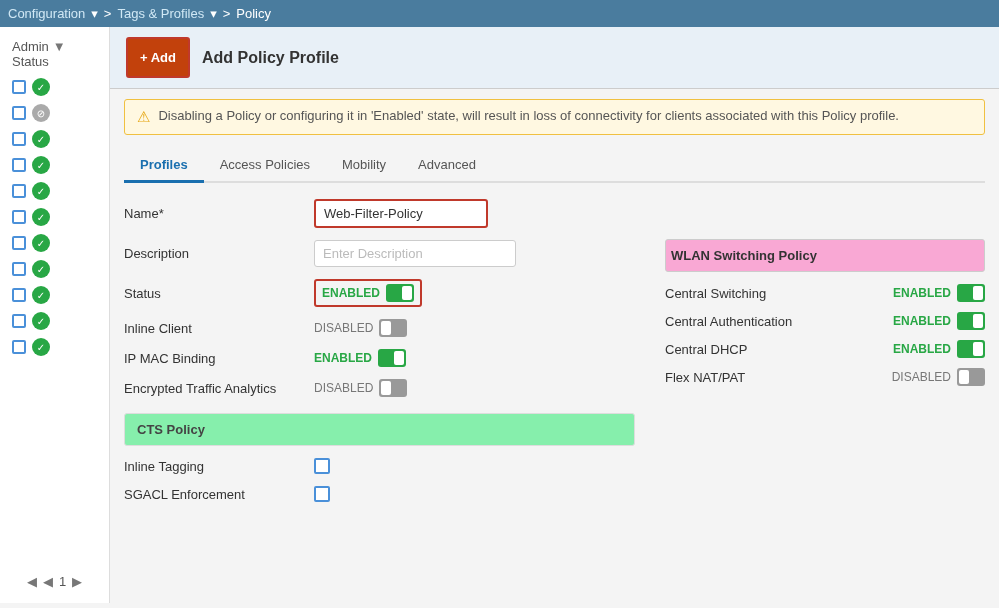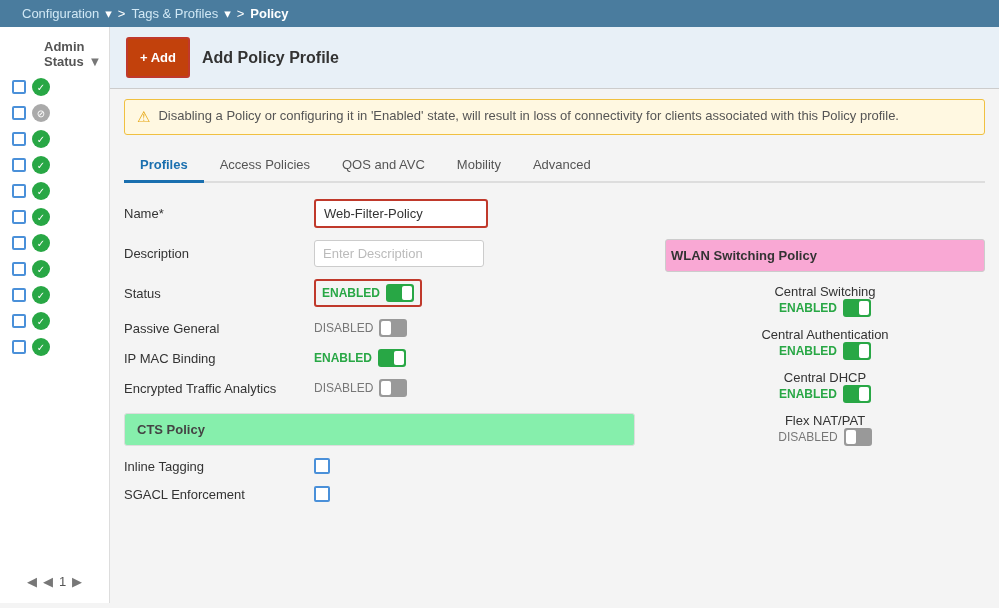--- a/index.html
+++ b/index.html
@@ -2,51 +2,50 @@
 <html><head>
   <meta charset="utf-8">
   <style>
     * { box-sizing: border-box; margin: 0; padding: 0; font-family: Arial, sans-serif; font-size: 13px; }
     body { background: #f4f4f4; width: 999px; height: 608px; overflow: hidden; }
 
     
     .top-nav {
       background: #4a7c9e;
       color: white;
-      padding: 6px 22px;
+      padding: 6px 8px;
       display: flex;
       align-items: center;
       gap: 6px;
       font-size: 13px;
     }
     .top-nav a { color: #d0e8f5; text-decoration: none; }
-    .top-nav .current { color: white; font-weight: bold; }
+    .top-nav .current { color: white; font-weight: normal; }
 
     
     .layout { display: flex; height: calc(608px - 32px); }
 
     
     .sidebar {
       width: 110px;
       background: #fff;
       border-right: 1px solid #ddd;
       padding: 8px 4px;
       display: flex;
       flex-direction: column;
       gap: 2px;
     }
     .sidebar-header {
       display: flex;
-      align-items: flex-end;
+      align-items: flex-start;
       gap: 4px;
       padding: 4px 8px;
       font-size: 12px;
-      font-weight: bold;
+      font-weight: normal;
       color: #555;
-      margin-left: 32px;
     }
     .sidebar-filter-icon { color: #777; }
     .sidebar-row {
       display: flex;
       align-items: center;
       gap: 6px;
       padding: 3px 8px;
     }
     .checkbox-blue {
       width: 14px; height: 14px;
@@ -187,21 +186,21 @@
       width: 180px;
       color: #333;
       font-size: 13px;
       flex-shrink: 0;
     }
     .form-input {
       border: 1px solid #ccc;
       border-radius: 3px;
       padding: 5px 8px;
       font-size: 13px;
-      width: 170px;
+      width: 202px;
       color: #333;
     }
     .form-input::placeholder { color: #bbb; }
     .name-field-wrapper {
       border: 2px solid #c0392b;
       border-radius: 3px;
     }
     .name-field-wrapper input {
       border: none;
       outline: none;
@@ -292,21 +291,20 @@
       font-weight: bold;
       color: #333;
       margin-bottom: 12px;
       margin-top: 40px;
     }
     .right-row {
       display: flex;
       align-items: center;
       justify-content: space-between;
       margin-bottom: 10px;
-      flex-direction: column;
     }
     .right-label {
       color: #333;
       font-size: 13px;
     }
   </style>
 </head>
 <body>
 
 <div class="top-nav">
@@ -387,21 +385,20 @@
     </div>
 
     <div class="warning-banner">
       <span class="warning-icon">⚠</span>
       <span>Disabling a Policy or configuring it in 'Enabled' state, will result in loss of connectivity for clients associated with this Policy profile.</span>
     </div>
 
     <div class="tabs">
       <div class="tab active">Profiles</div>
       <div class="tab">Access Policies</div>
-      <div class="tab">QOS and AVC</div>
       <div class="tab">Mobility</div>
       <div class="tab">Advanced</div>
     </div>
 
     <div class="form-body">
 
       <div class="form-left">
 
         <div class="form-row">
           <span class="form-label">Name*</span>
@@ -423,21 +420,21 @@
               <div class="toggle-switch">
                 <div class="toggle-slider on">
                   <div class="toggle-knob on"></div>
                 </div>
               </div>
             </div>
           </div>
         </div>
 
         <div class="form-row">
-          <span class="form-label">Passive General</span>
+          <span class="form-label">Inline Client</span>
           <div class="toggle-group">
             <span class="toggle-label-disabled">DISABLED</span>
             <div class="toggle-switch">
               <div class="toggle-slider off">
                 <div class="toggle-knob off"></div>
               </div>
             </div>
           </div>
         </div>
 

